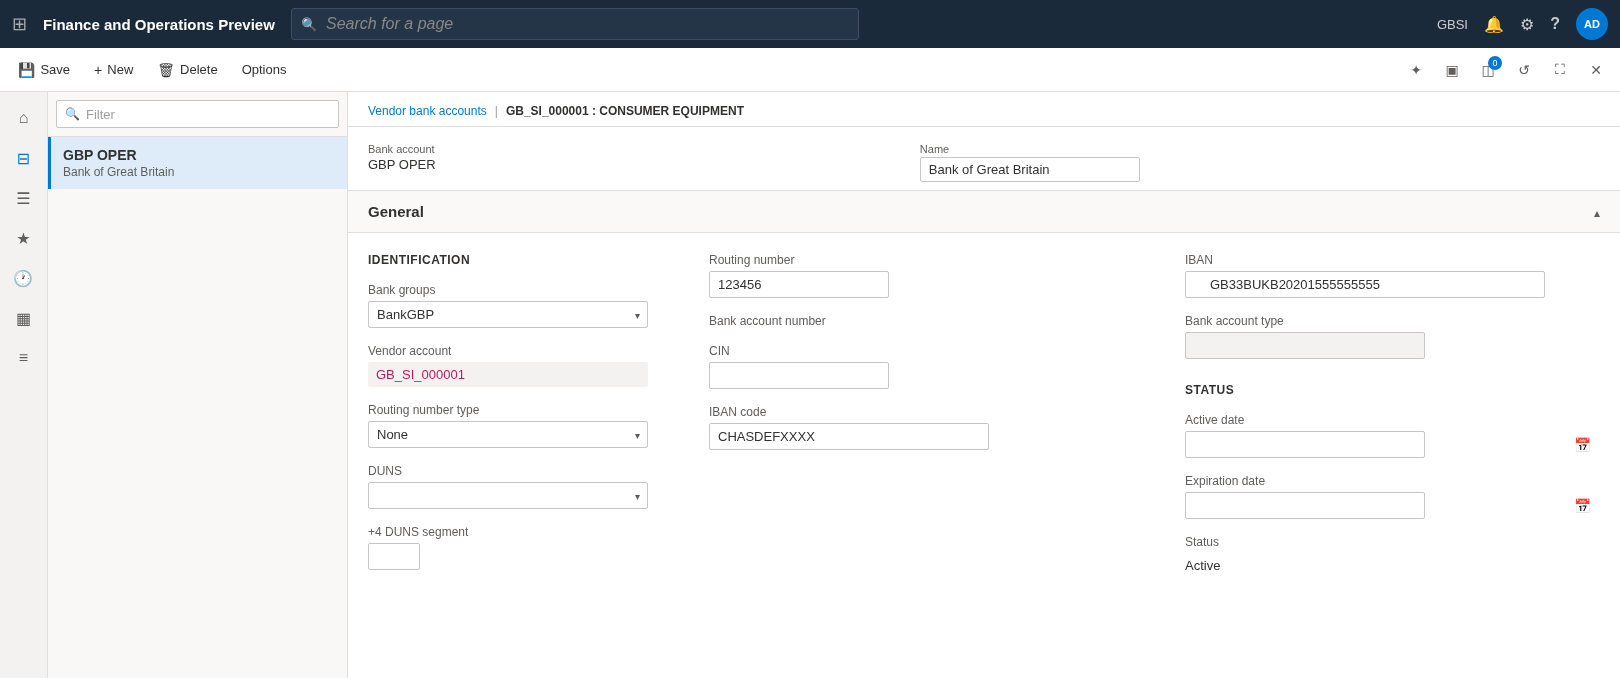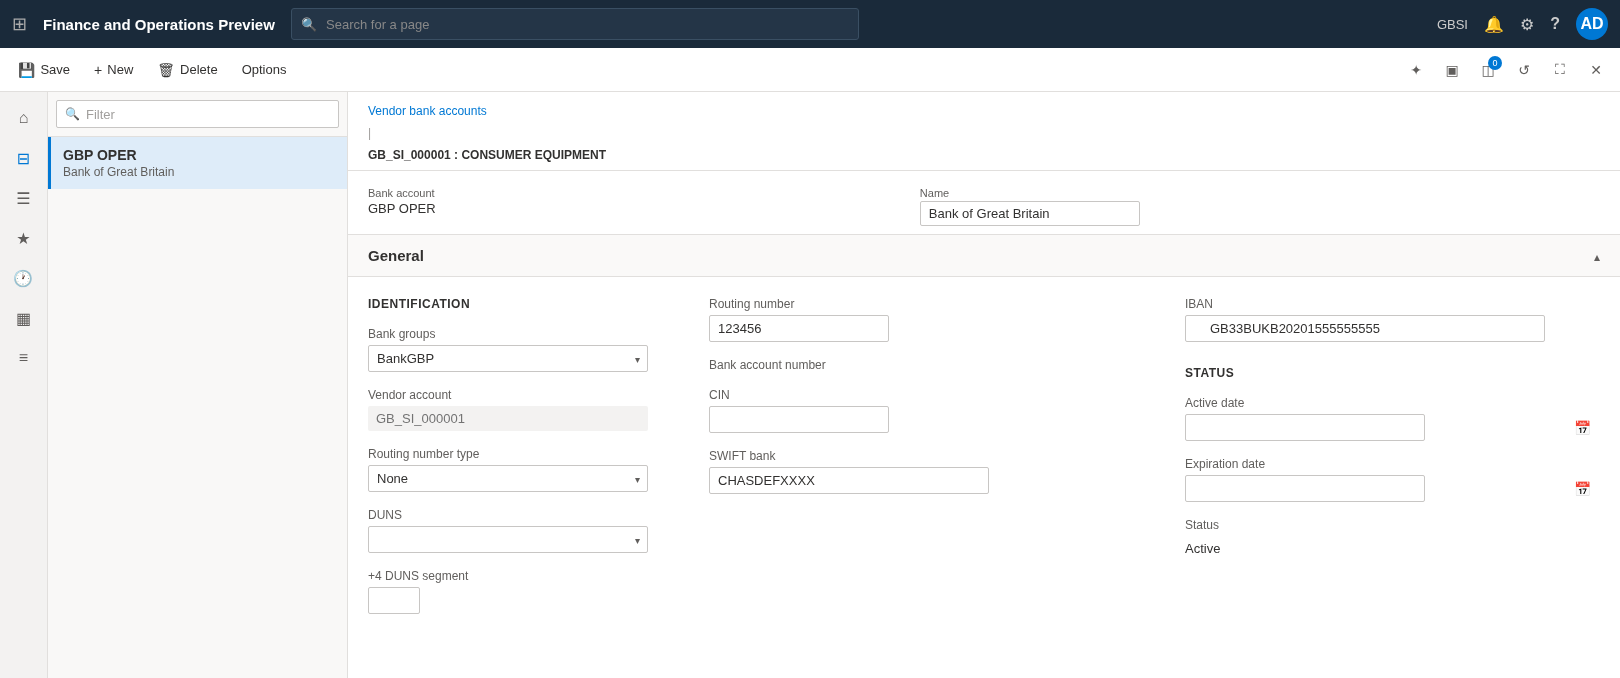--- a/index.html
+++ b/index.html
@@ -26,33 +26,34 @@
       display: flex;
       align-items: center;
       padding: 0 10px;
       height: 32px;
       gap: 8px;
     }
     .search-bar input {
       background: transparent;
       border: none;
       color: #0ea5e9;
-      font-size: 13px;
+      font-size: 16px;
       outline: none;
       flex: 1;
+      font-style: italic;
     }
     .search-bar input::placeholder { color: #888; }
     .top-bar-spacer { flex: 1; }
     .top-bar-actions { display: flex; align-items: center; gap: 16px; }
     .top-bar-user {
       background: #0078d4;
       border-radius: 50%;
       width: 32px; height: 32px;
       display: flex; align-items: center; justify-content: center;
-      font-size: 16px; font-weight: 600; color: white;
+      font-size: 11px; font-weight: 600; color: white;
     }
     .top-bar-icon { color: #ccc; font-size: 16px; cursor: pointer; }
     .top-bar-text { color: #ccc; font-size: 13px; }
 
     
     .command-bar {
       background: white;
       border-bottom: 1px solid #e1dfdd;
       height: 44px;
       display: flex;
@@ -170,21 +171,20 @@
       flex-direction: column;
     }
     .detail-breadcrumb {
       padding: 12px 20px 8px;
       font-size: 12px;
       color: #605e5c;
       border-bottom: 1px solid #e1dfdd;
       display: flex;
       align-items: flex-start;
       gap: 8px;
-      flex-direction: column;
     }
     .breadcrumb-link { color: #0078d4; cursor: pointer; text-decoration: none; }
     .breadcrumb-sep { color: #a19f9d; }
     .breadcrumb-current { color: #323130; font-weight: 600; }
 
     .detail-header {
       padding: 16px 20px 8px;
       display: grid;
       grid-template-columns: auto auto;
       gap: 4px 24px;
@@ -259,21 +259,21 @@
       position: absolute;
       right: 8px;
       top: 50%;
       transform: translateY(-50%);
       pointer-events: none;
       font-size: 10px;
       color: #605e5c;
     }
 
     .vendor-link {
-      color: #737373;
+      color: #be185d;
       cursor: pointer;
       text-decoration: none;
       font-size: 13px;
       background: #f3f2f1;
       padding: 5px 8px;
       border-radius: 2px;
       display: inline-block;
     }
 
     .date-input-wrap {
@@ -470,31 +470,35 @@
         <div class="form-group">
           <label class="form-label">Bank account number</label>
         </div>
 
         <div class="form-group">
           <label class="form-label">CIN</label>
           <input type="text" class="form-input" style="width: 180px;">
         </div>
 
         <div class="form-group">
-          <label class="form-label">SWIFT bank</label>
+          <label class="form-label">IBAN code</label>
           <input type="text" class="form-input" style="width: 280px;" value="CHASDEFXXXX">
         </div>
       </div>
 
       <div class="form-col">
         <div class="form-group">
           <label class="form-label">IBAN</label>
           <input type="text" class="form-input" style="width: 360px; padding-left: 24px;" value="GB33BUKB20201555555555">
         </div>
 
+        <div class="form-group">
+          <label class="form-label">Bank account type</label>
+          <input type="text" class="form-input readonly" readonly="" style="width: 240px; background: rgb(243, 242, 241);">
+        </div>
 
         <div class="form-group" style="margin-top:8px;">
           <span class="form-label status-label">STATUS</span>
         </div>
 
         <div class="form-group">
           <label class="form-label">Active date</label>
           <div class="date-input-wrap">
             <input type="text" class="date-input" style="width: 240px;">
             <span class="date-icon">📅</span>

